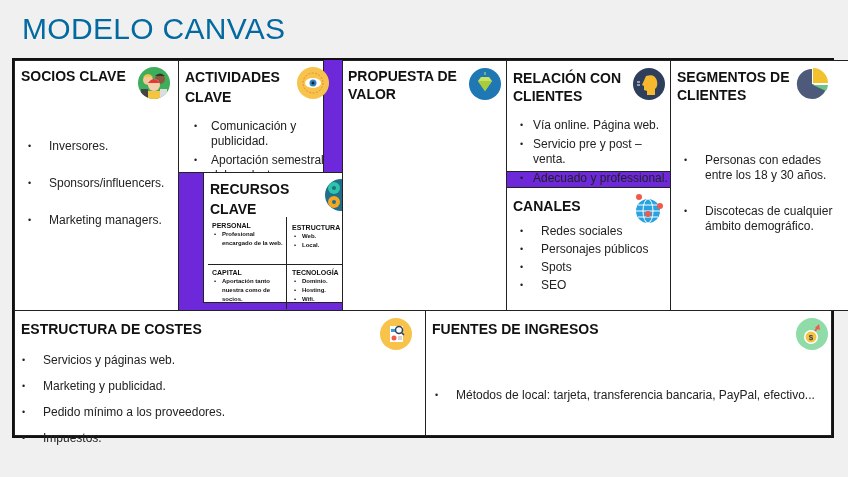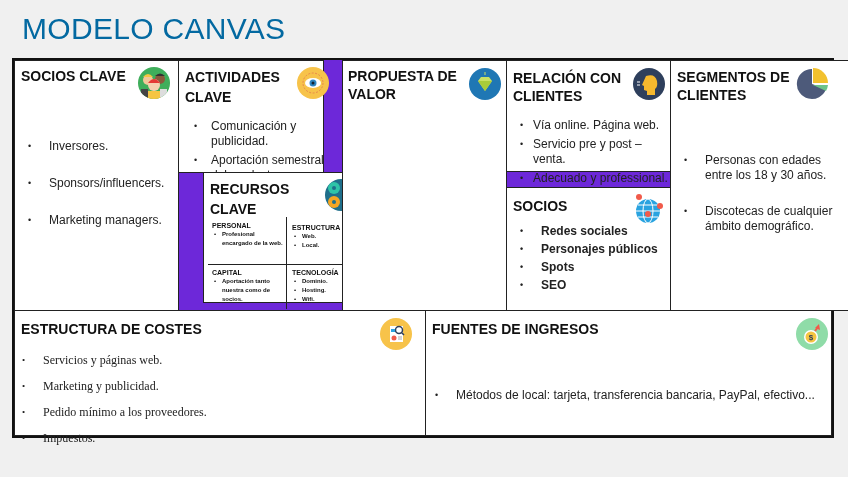--- a/index.html
+++ b/index.html
@@ -142,34 +142,34 @@
         </svg>
     </div>
     <ul class="b" style="left:2px;top:49px;width:160px;">
       <li style="margin-bottom:4px;padding-left:16px;">Vía online. Página web.</li>
       <li style="margin-bottom:4px;padding-left:16px;">Servicio pre y post – venta.</li>
       <li style="padding-left:16px;">Adecuado y professional.</li>
     </ul>
   </div>
 
   <div class="cell" style="left:492px;top:127px;width:165px;height:124px;">
-    <div class="hdr" style="left:6px;top:9px;">SOCIOS</div>
+    <div class="hdr" style="left:6px;top:9px;">CANALES</div>
     <div class="icon" style="left:124px;top:4px;background:transparent;">
       <svg width="34" height="34" viewBox="0 0 34 34">
           <circle cx="17" cy="19" r="12" fill="#29a3e0"></circle>
           <ellipse cx="17" cy="19" rx="5" ry="12" fill="none" stroke="#fff" stroke-width="1"></ellipse>
           <line x1="5" y1="19" x2="29" y2="19" stroke="#fff" stroke-width="1"></line>
           <line x1="7" y1="13" x2="27" y2="13" stroke="#fff" stroke-width="1"></line>
           <line x1="7" y1="25" x2="27" y2="25" stroke="#fff" stroke-width="1"></line>
           <circle cx="8" cy="5" r="3" fill="#f15a4a"></circle>
           <circle cx="29" cy="14" r="3" fill="#f15a4a"></circle>
           <circle cx="17" cy="22" r="3" fill="#f15a4a"></circle>
         </svg>
     </div>
-    <ul class="b wide" style="left:2px;top:28px;width:160px;line-height:15px;font-weight:bold;">
+    <ul class="b wide" style="left:2px;top:28px;width:160px;line-height:15px;">
       <li style="margin-bottom:3px;">Redes sociales</li>
       <li style="margin-bottom:3px;">Personajes públicos</li>
       <li style="margin-bottom:3px;">Spots</li>
       <li style="margin-bottom:3px;">SEO</li>
     </ul>
   </div>
 
   <div class="cell" style="left:656px;top:0;width:190px;height:251px;">
     <div class="hdr" style="left:6px;top:7px;">
       <span>SEGMENTOS DE</span><br>
@@ -194,21 +194,21 @@
       <svg width="32" height="32" viewBox="0 0 32 32">
           <rect x="10" y="8" width="13" height="16" fill="#fff"></rect>
           <circle cx="19" cy="12" r="3.5" fill="none" stroke="#2e3f5c" stroke-width="1.5"></circle>
           <line x1="21.5" y1="14.5" x2="24" y2="17" stroke="#2e3f5c" stroke-width="1.5"></line>
           <rect x="11" y="11" width="4" height="3" fill="#29a3e0"></rect>
           <circle cx="14" cy="20" r="2.5" fill="#f15a4a"></circle>
           <line x1="18" y1="19" x2="22" y2="19" stroke="#aaa" stroke-width="1"></line>
           <line x1="18" y1="21" x2="22" y2="21" stroke="#aaa" stroke-width="1"></line>
         </svg>
     </div>
-    <ul class="b wide" style="left:-4px;top:34px;width:400px;line-height:15px;font-family:Liberation Serif, serif;">
+    <ul class="b wide" style="left:-4px;top:34px;width:400px;line-height:15px;">
       <li style="margin-bottom:11px;">Servicios y páginas web.</li>
       <li style="margin-bottom:11px;">Marketing y publicidad.</li>
       <li style="margin-bottom:11px;">Pedido mínimo a los proveedores.</li>
       <li>Impuestos.</li>
     </ul>
   </div>
 
   <div class="cell" style="left:411px;top:250px;width:407px;height:126px;">
     <div class="hdr" style="left:6px;top:9px;">FUENTES DE INGRESOS</div>
     <div class="icon" style="left:370px;top:7px;background:#8fdca8;">

